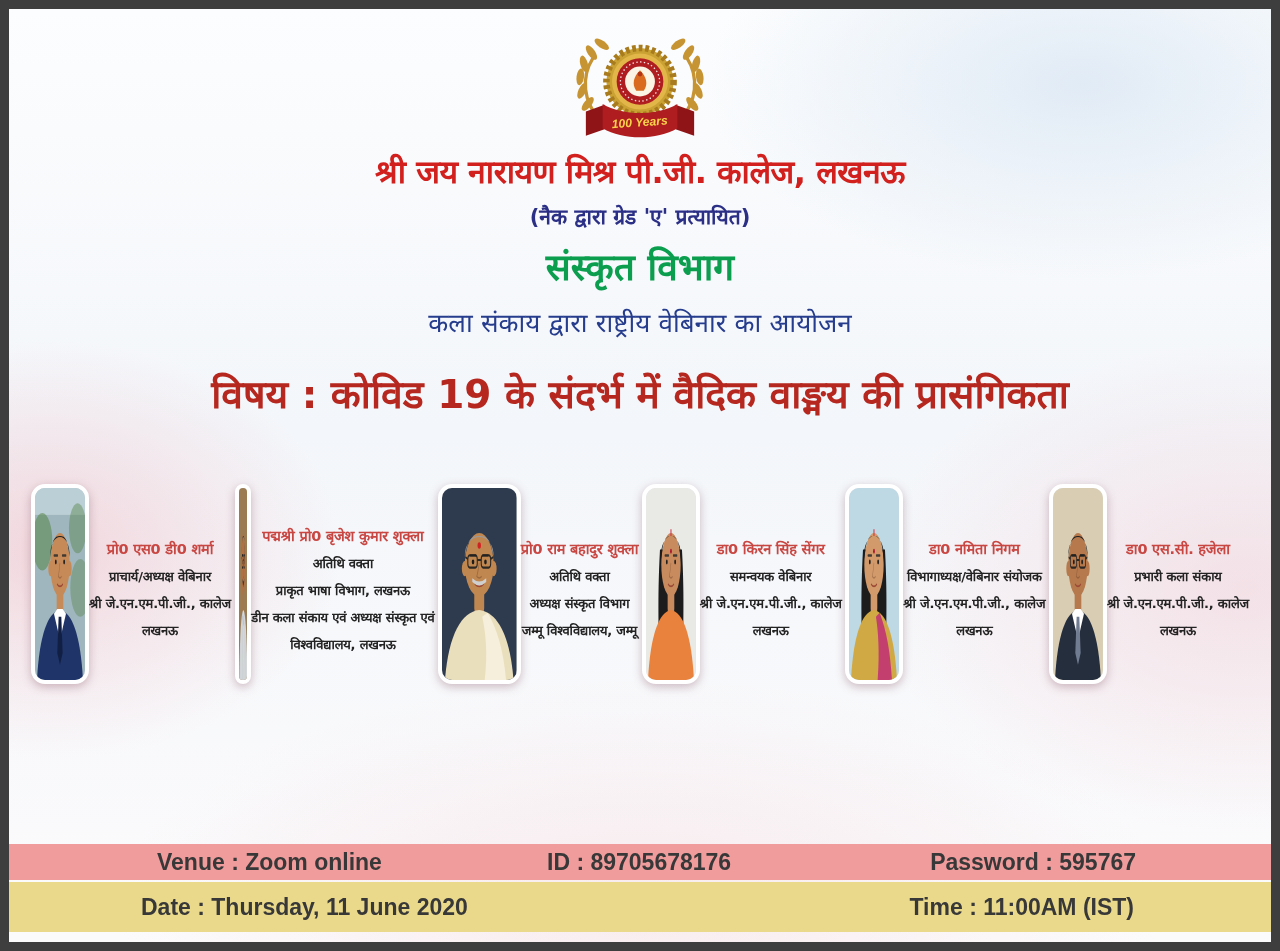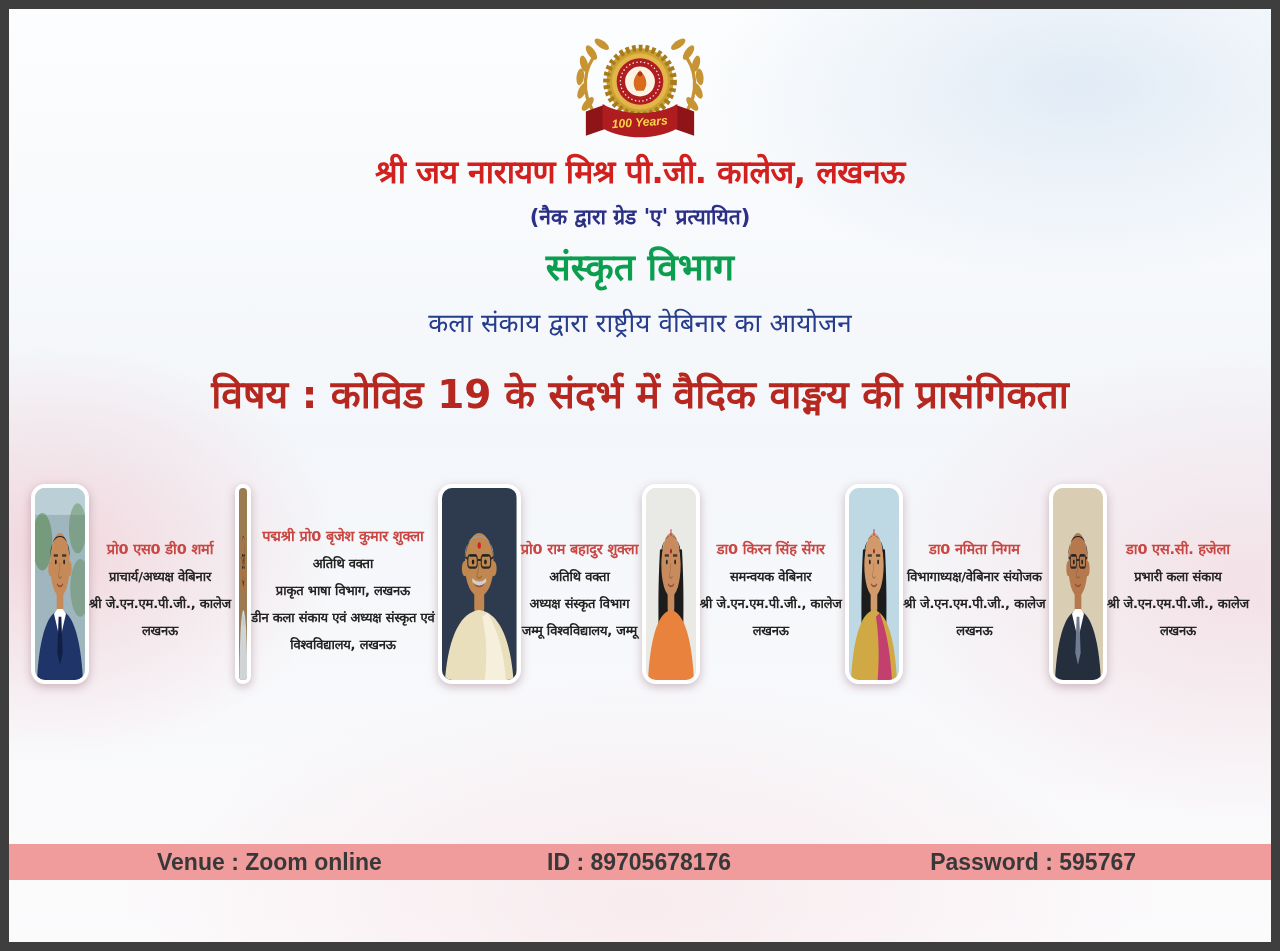--- a/index.html
+++ b/index.html
@@ -315,14 +315,18 @@
     </div>
 
   </div>
 
   <div class="bar bar-pink">
     <span class="venue">Venue : Zoom online</span>
     <span class="meeting-id">ID : 89705678176</span>
     <span class="password">Password : 595767</span>
   </div>
 
+  <div class="bar bar-yellow">
+    <span class="date">Date : Thursday, 11 June 2020</span>
+    <span class="time">Time : 11:00AM (IST)</span>
+  </div>
 
 </div>
 
 </body></html>

